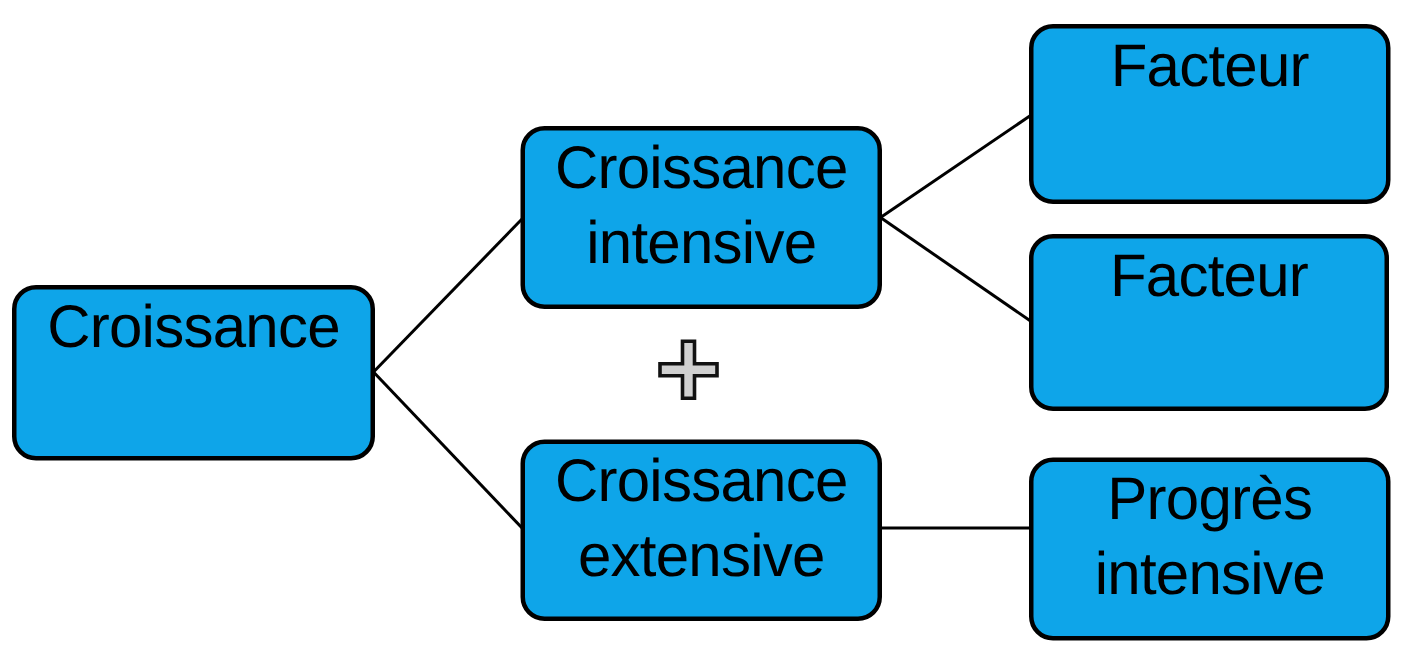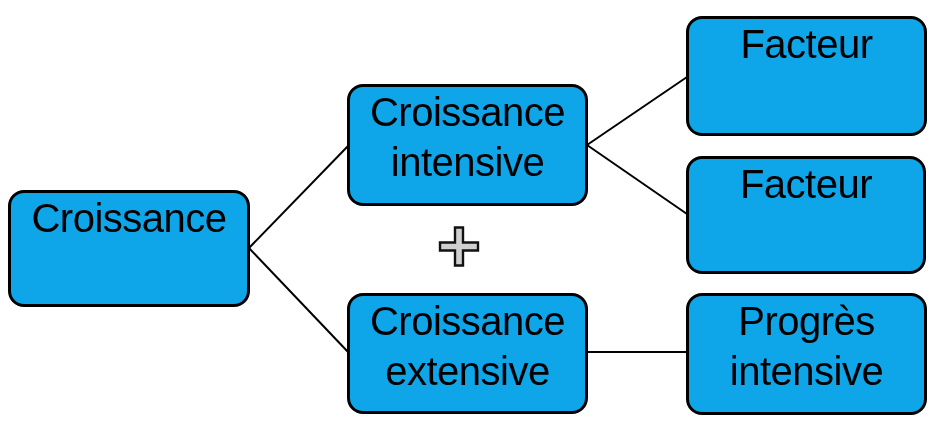--- a/index.html
+++ b/index.html
@@ -40,21 +40,21 @@
   }
   .node span {
     display: block;
     white-space: nowrap;
   }
   #n-economique { left: 8px;   top: 190px; width: 242px; height: 117px; }
   #n-extensive  { left: 347px; top: 84px;  width: 241px; height: 122px; }
   #n-intensive  { left: 347px; top: 293px; width: 241px; height: 121px; }
   #n-travail    { left: 686px; top: 16px;  width: 241px; height: 120px; }
   #n-capital    { left: 686px; top: 156px; width: 240px; height: 118px; }
-  #n-progres    { left: 686px; top: 293px; width: 241px; height: 122px; }
+  #n-progres    { left: 686px; top: 305px; width: 241px; height: 122px; }
 </style>
 </head>
 <body>
 
 <div class="canvas">
 
   <svg class="wires" viewBox="0 0 936 435" aria-hidden="true">
     <line x1="249" y1="248" x2="348" y2="146" stroke="#000000" stroke-width="2"></line>
     <line x1="249" y1="248" x2="349" y2="353" stroke="#000000" stroke-width="2"></line>
     <line x1="587" y1="145" x2="687" y2="77" stroke="#000000" stroke-width="2"></line>

